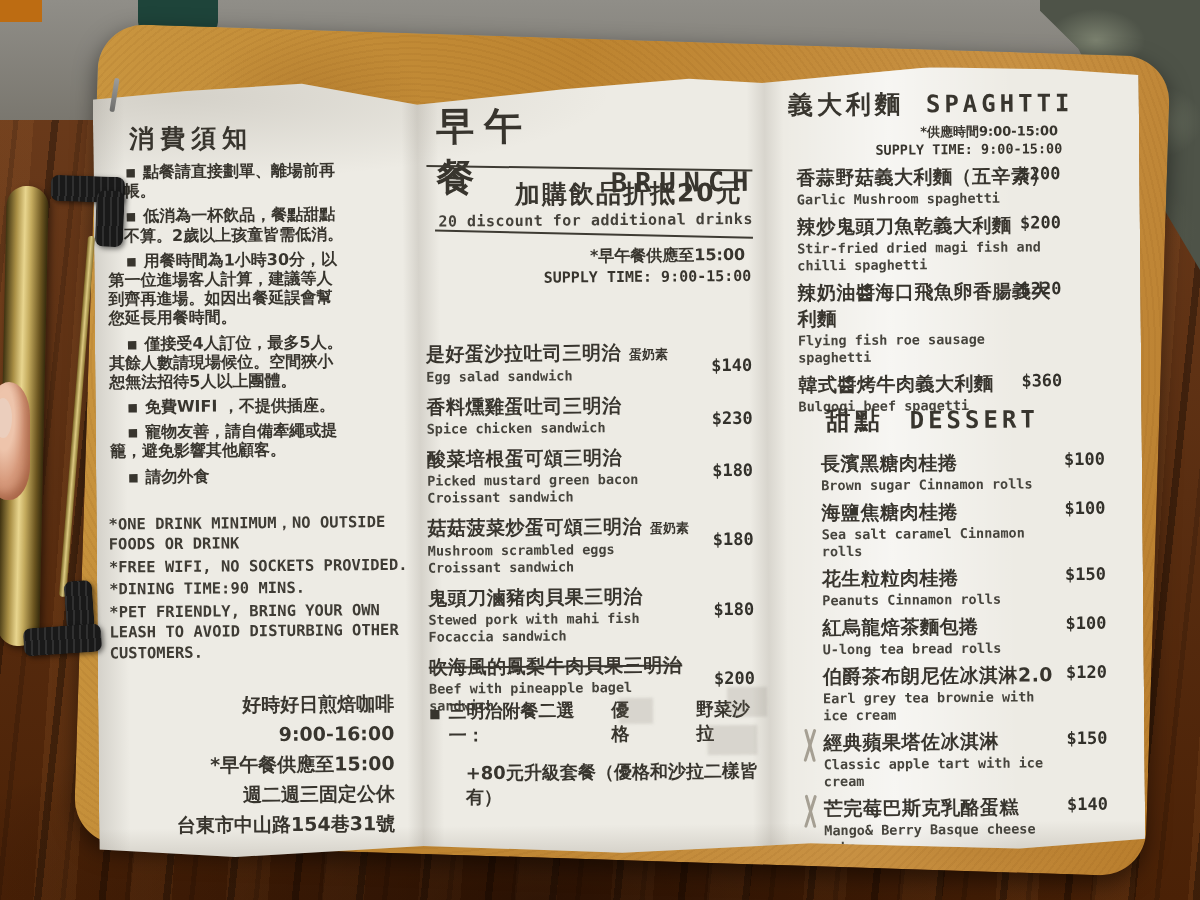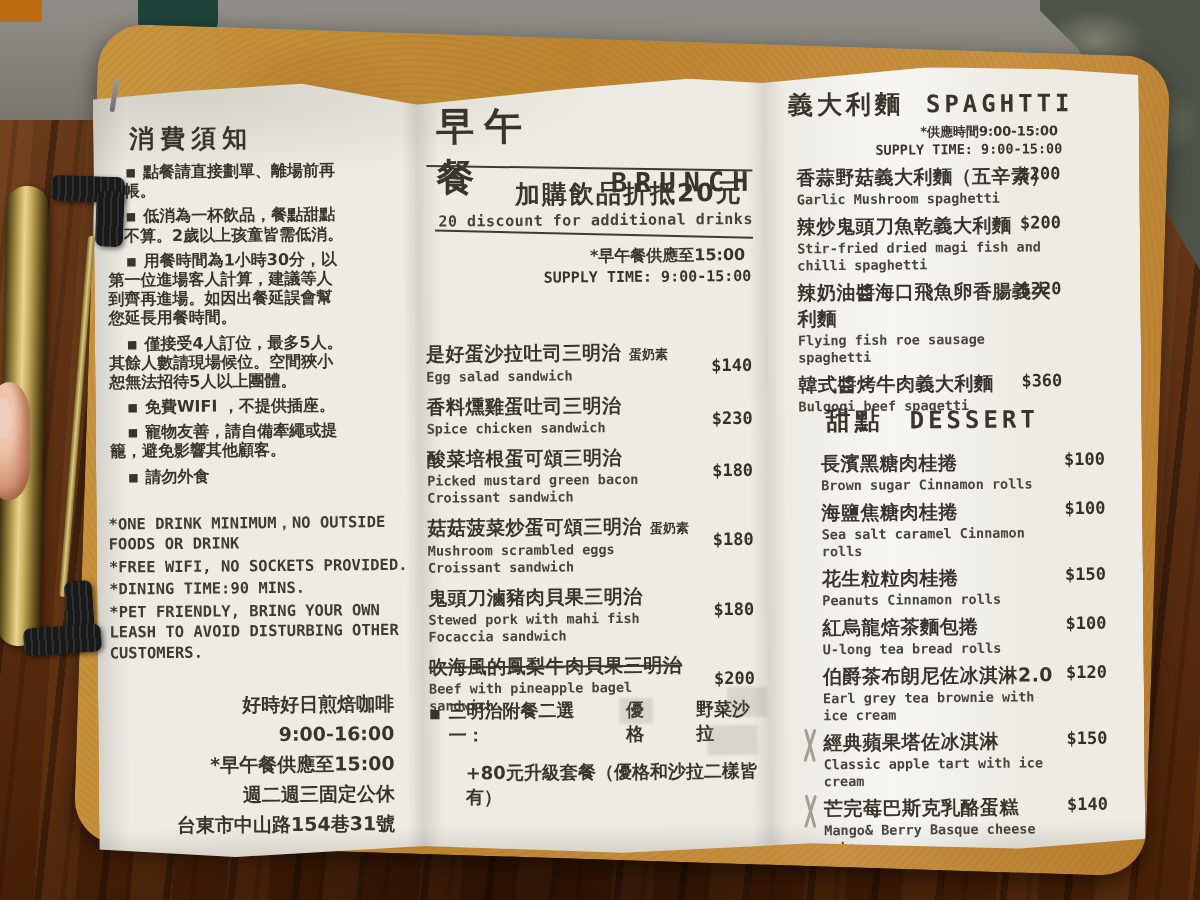--- a/index.html
+++ b/index.html
@@ -82,21 +82,21 @@
   .mi-zh.struck{text-decoration:line-through;text-decoration-thickness:2px;}
   .mi-tag{font-size:13px;font-weight:700;margin-left:8px;}
   .mi-en{font-size:13.5px;line-height:1.26;color:#46443d;font-weight:600;}
   .mi-price{position:absolute;right:-2px;top:16px;font-size:17px;font-weight:700;color:#33312b;}
   .sp .mi-price{top:0;right:48px;}
   .ds .mi-price{top:0;right:6px;margin-left:28px;}
 
   #brunch-footer{position:absolute;top:628px;left:6px;right:0;}
   .bf-line1{display:flex;align-items:baseline;font-size:18px;font-weight:700;}
   .bf-bullet{font-size:12px;margin-right:8px;}
-  .bf-opt1{margin-left:16px;text-align:right;}
+  .bf-opt1{margin-left:16px;}
   .bf-opt2{margin-left:52px;}
   .bf-line2{margin-top:14px;padding-left:36px;font-size:18px;font-weight:700;}
 
   
   #right{position:absolute;left:675px;top:0;width:340px;height:786px;}
   .rc-title-row{position:absolute;top:20px;left:20px;display:flex;align-items:baseline;gap:22px;}
   .rc-title-zh{font-size:25px;font-weight:700;letter-spacing:4px;}
   .rc-title-en{font-size:24px;font-weight:700;letter-spacing:4px;}
   .rc-supply-zh{position:absolute;top:56px;right:50px;font-size:13px;font-weight:700;}
   .rc-supply-en{position:absolute;top:74px;right:46px;font-size:13.5px;font-weight:600;}

